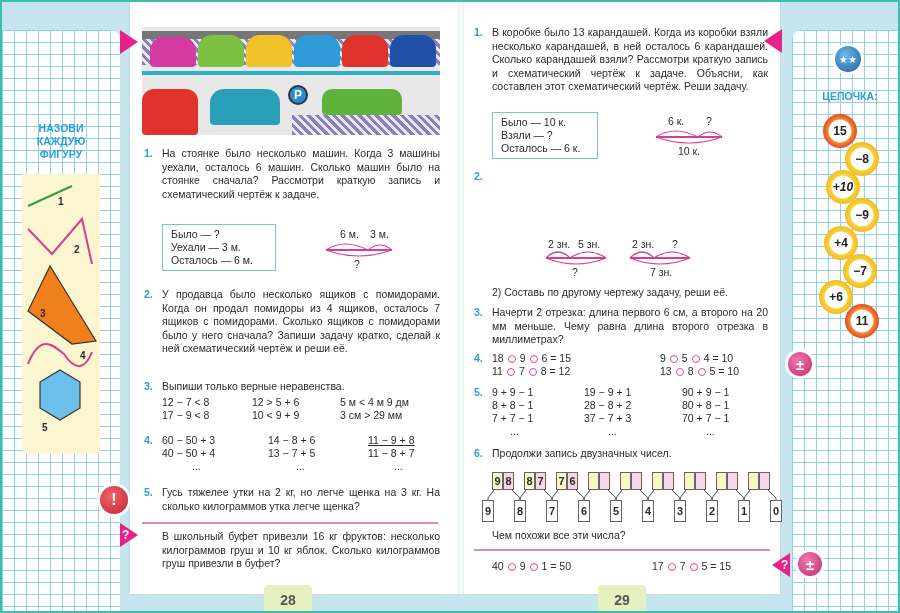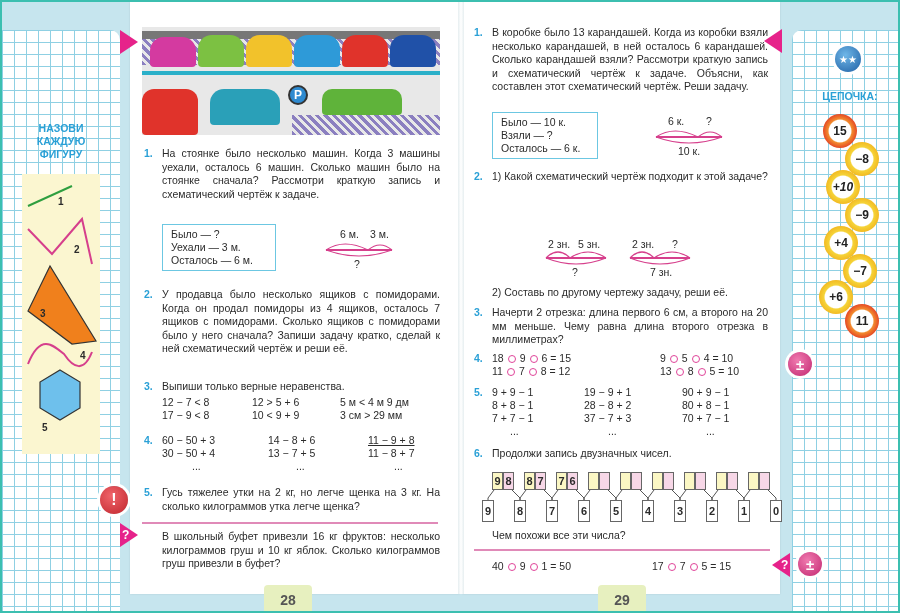--- a/index.html
+++ b/index.html
@@ -191,21 +191,21 @@
 <div class="expr-row" style="left:250px;top:394px;">12 &gt; 5 + 6</div>
 <div class="expr-row" style="left:338px;top:394px;">5 м &lt; 4 м 9 дм</div>
 <div class="expr-row" style="left:160px;top:407px;">17 − 9 &lt; 8</div>
 <div class="expr-row" style="left:250px;top:407px;">10 &lt; 9 + 9</div>
 <div class="expr-row" style="left:338px;top:407px;">3 см &gt; 29 мм</div>
 
 <span class="expr-row" style="left:142px;top:432px;color:#2aa0d6;font-weight:bold;">4.</span>
 <div class="expr-row" style="left:160px;top:432px;">60 − 50 + 3</div>
 <div class="expr-row" style="left:266px;top:432px;">14 − 8 + 6</div>
 <div class="expr-row" style="left:366px;top:432px;text-decoration:underline;">11 − 9 + 8</div>
-<div class="expr-row" style="left:160px;top:445px;">30 − 50 + 4</div>
+<div class="expr-row" style="left:160px;top:445px;">40 − 50 + 4</div>
 <div class="expr-row" style="left:266px;top:445px;">13 − 7 + 5</div>
 <div class="expr-row" style="left:366px;top:445px;">11 − 8 + 7</div>
 <div class="expr-row" style="left:190px;top:458px;">...</div>
 <div class="expr-row" style="left:294px;top:458px;">...</div>
 <div class="expr-row" style="left:392px;top:458px;">...</div>
 
 <div class="badge-circle" style="left:98px;top:484px;background:radial-gradient(circle at 40% 35%,#f0646a,#c0262d);">!</div>
 
 <div class="task" style="left:160px;top:484px;width:278px;">
   <span class="num">5.</span>
@@ -237,21 +237,20 @@
   <svg width="72" height="44" style="position:absolute;left:0;top:0;">
     <path d="M2,22 Q20,10 44,22 Q56,12 68,22" fill="none" stroke="#d63f8c" stroke-width="1.2"></path>
     <line x1="2" y1="22" x2="68" y2="22" stroke="#d63f8c" stroke-width="2"></line>
     <path d="M2,22 Q35,34 68,22" fill="none" stroke="#d63f8c" stroke-width="1.2"></path>
   </svg>
   <span class="lbl" style="left:24px;top:30px;">10 к.</span>
 </div>
 
 <div class="task" style="left:490px;top:168px;width:276px;">
   <span class="num">2.</span>
-  <p>1) Какой схематический чертёж подходит к этой задаче?</p>
 </div>
 <div class="scheme" style="left:542px;top:236px;width:66px;height:44px;">
   <span class="lbl" style="left:4px;top:0;">2 зн.</span>
   <span class="lbl" style="left:34px;top:0;">5 зн.</span>
   <svg width="66" height="44" style="position:absolute;left:0;top:0;">
     <path d="M2,20 Q14,8 26,20 Q44,8 62,20" fill="none" stroke="#d63f8c" stroke-width="1.2"></path>
     <line x1="2" y1="20" x2="62" y2="20" stroke="#d63f8c" stroke-width="2"></line>
     <path d="M2,20 Q32,32 62,20" fill="none" stroke="#d63f8c" stroke-width="1.2"></path>
   </svg>
   <span class="lbl" style="left:28px;top:28px;">?</span>

